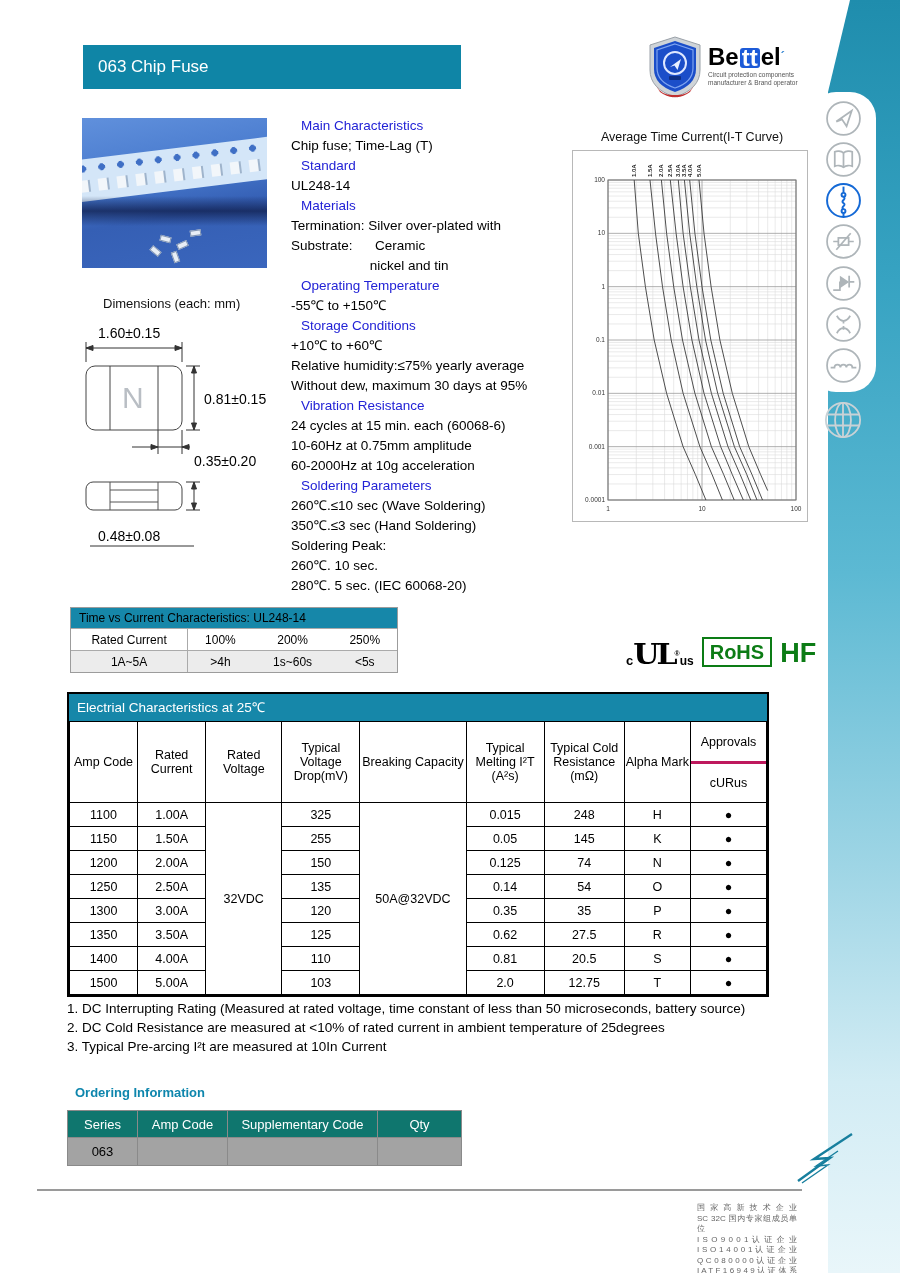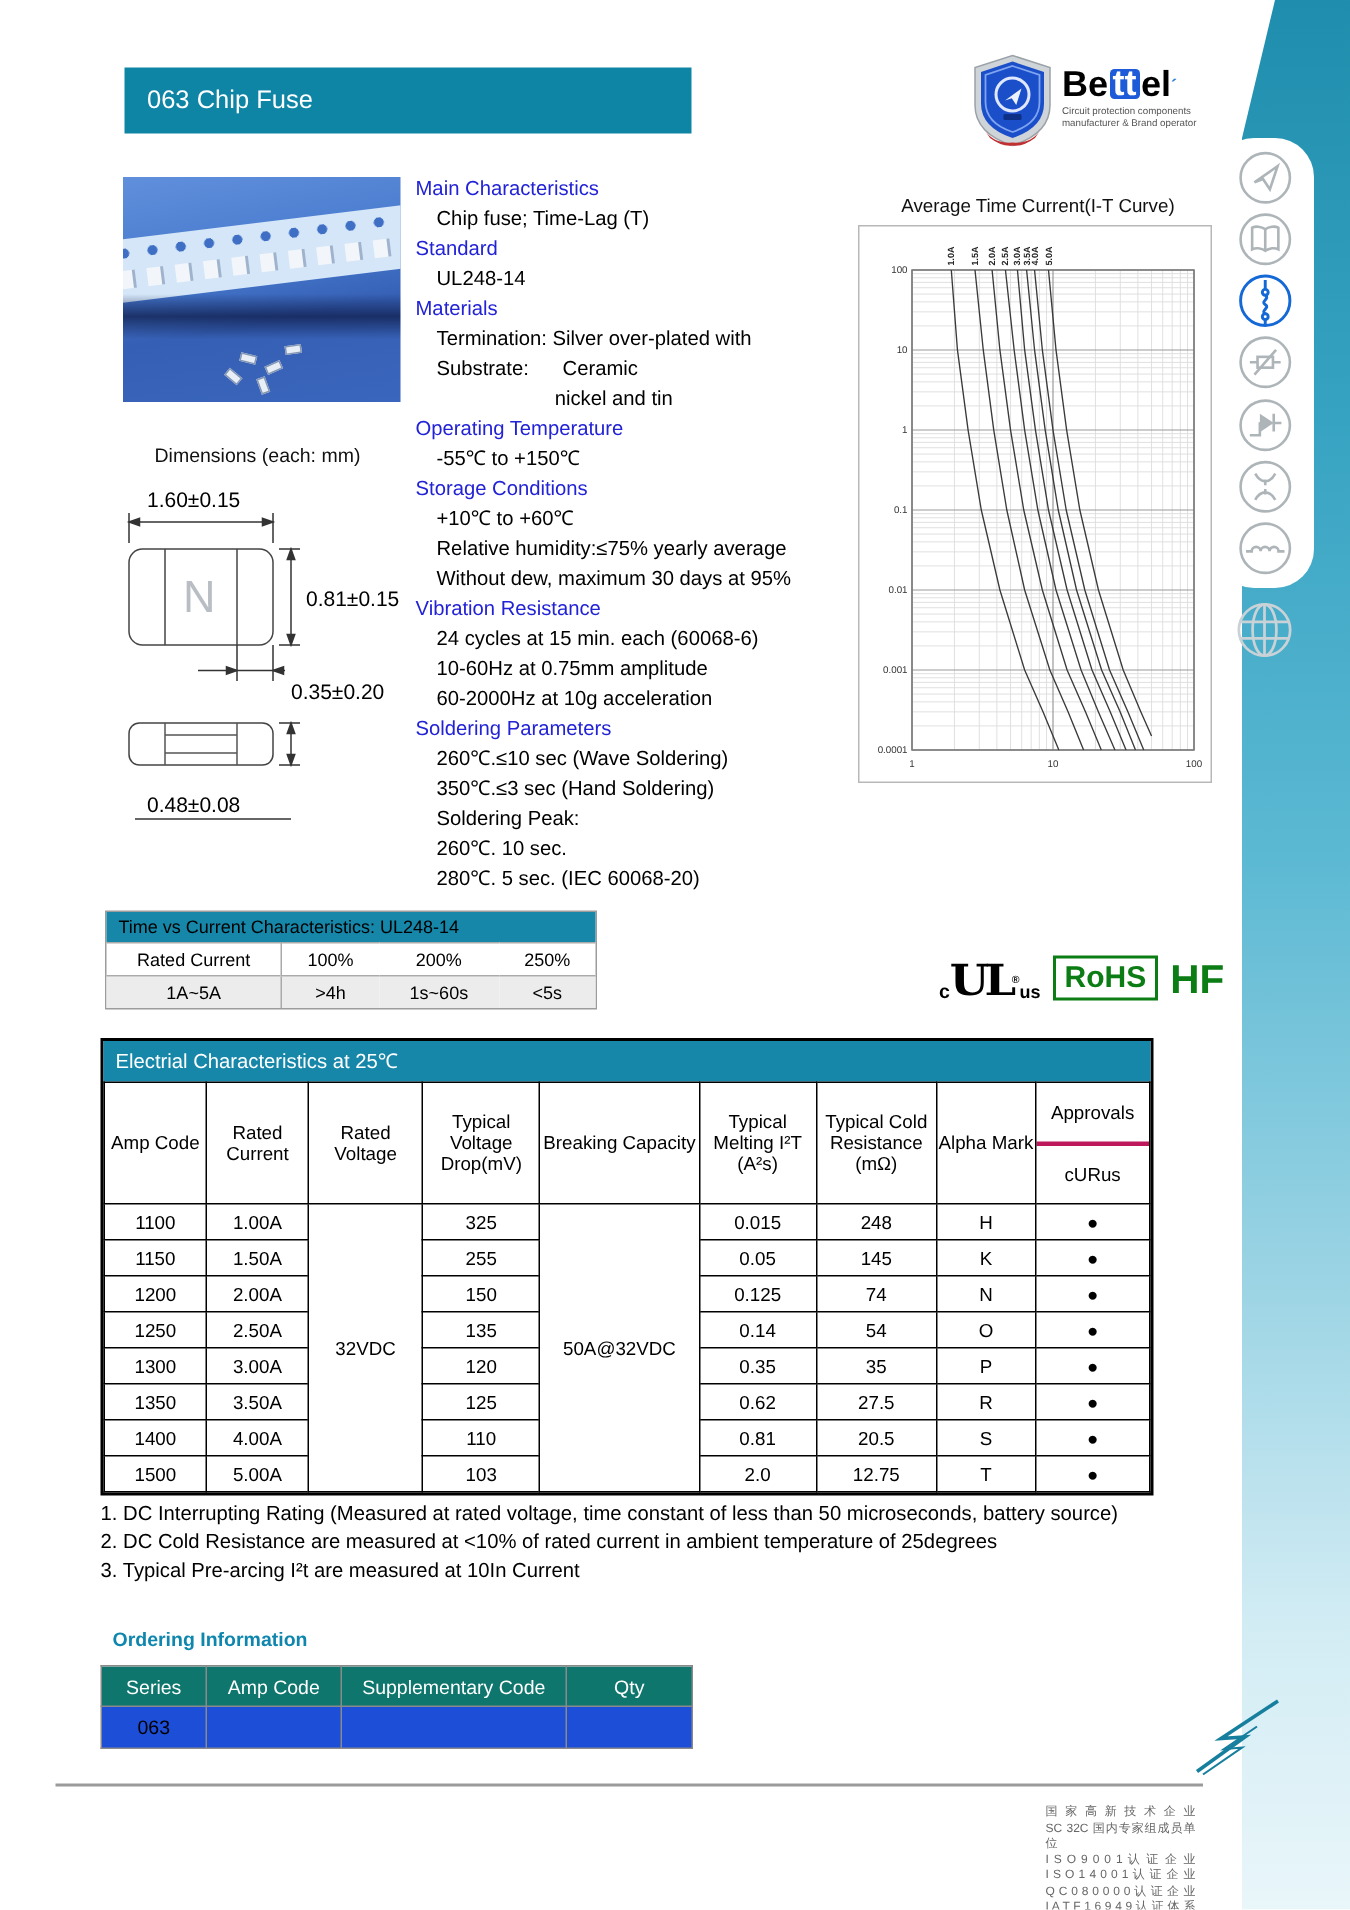--- a/index.html
+++ b/index.html
@@ -5,21 +5,21 @@
   html,body{margin:0;padding:0;}
   body{width:900px;height:1273px;background:#fff;font-family:"Liberation Sans",sans-serif;color:#000;position:relative;overflow:hidden;}
   .abs{position:absolute;}
 
   
   .banner{left:83px;top:45px;width:378px;height:44px;background:#0f85a6;color:#fff;font-size:17px;line-height:44px;padding-left:15px;box-sizing:border-box;}
 
   
   .logo{left:648px;top:36px;width:185px;height:64px;display:flex;align-items:flex-start;}
   .logo-text{margin-left:6px;padding-top:10px;}
-  .logo-name{font-size:24px;font-weight:bold;letter-spacing:0;display:flex;align-items:flex-start;line-height:22px;}
+  .logo-name{font-size:24px;font-weight:bold;letter-spacing:0;display:flex;align-items:flex-end;line-height:22px;}
   .logo-tt{background:#1d5bd8;color:#fff;border-radius:3px;padding:0 2px;margin:0 1px;display:inline-block;line-height:20px;}
   .logo-mark-tick{color:#2a7fd0;font-size:12px;vertical-align:top;}
   .logo-tagline{font-size:6.5px;color:#555;line-height:8px;margin-top:3px;}
 
   
   .strip{left:828px;top:0;width:72px;height:1273px;background:linear-gradient(180deg,#1f8dad 0%,#37a3c2 22%,#5cb9d3 45%,#9ed5e5 68%,#d2ecf4 85%,#e9f6fa 100%);}
   .strip-notch{left:828px;top:0;width:22px;height:92px;background:#fff;clip-path:polygon(0 0,100% 0,0 100%);}
   .icon-panel{left:810px;top:92px;width:66px;height:300px;background:#fff;border-radius:26px;display:flex;flex-direction:column;align-items:center;justify-content:space-between;padding:8px 0;box-sizing:border-box;}
   .side-icon{width:37px;height:37px;}
   .globe-wrap{left:821px;top:398px;width:44px;height:44px;}
@@ -31,21 +31,21 @@
   .tape-holes{position:absolute;left:4px;top:5px;width:100%;height:9px;background-image:radial-gradient(circle 3.5px,#3f6fc5 0 3.2px,transparent 3.5px);background-size:19px 9px;background-repeat:repeat-x;}
   .tape-chips{position:absolute;left:8px;top:21px;width:100%;height:12px;background-image:linear-gradient(90deg,#f2f6fa 0 9px,#9fb4cc 9px 11px,transparent 11px 19px);background-size:19px 12px;background-repeat:repeat-x;}
   .loose-chip{position:absolute;width:9px;height:4px;background:#e8eef6;border:1px solid #8396b4;}
 
   
   .dims-caption{left:103px;top:296px;font-size:13px;color:#111;}
   .dims-svg{left:70px;top:314px;}
 
   
   .specs{left:277px;top:116px;width:300px;}
-  .spec-h{color:#2222d6;font-size:13.5px;line-height:20px;}
+  .spec-h{color:#2222d6;font-size:13.5px;line-height:20px;margin-left:24px;}
   .spec-line{font-size:13.5px;line-height:20px;padding-left:14px;white-space:pre;}
 
   
   .chart-title{left:572px;top:130px;width:240px;text-align:center;font-size:12.5px;color:#111;}
   .chart-box{left:572px;top:150px;width:236px;height:372px;}
 
   
   .tc{left:70px;top:607px;width:326px;border:1px solid #9c9c9c;font-size:12px;}
   .tc-title{background:#1687a9;color:#000000;height:20px;line-height:20px;padding-left:8px;font-size:12px;}
   .tc table{border-collapse:collapse;width:100%;}
@@ -74,21 +74,21 @@
   .apprv-bot{height:38px;display:flex;align-items:center;justify-content:center;}
 
   
   .notes{left:67px;top:999px;font-size:13.5px;line-height:19px;}
 
   
   .ord-title{left:75px;top:1085px;color:#0e86ad;font-weight:bold;font-size:13px;}
   .ord{left:67px;top:1110px;width:394px;}
   .ord table{border-collapse:collapse;width:100%;font-size:13px;table-layout:fixed;}
   .ord th{background:#0f766e;color:#fff;font-weight:normal;height:24px;border:1px solid #8a8a8a;}
-  .ord td{height:25px;border:1px solid #8a8a8a;text-align:center;background:#1d4ed8;}
+  .ord td{height:25px;border:1px solid #8a8a8a;text-align:center;background:#a3a3a3;}
 
   
   .divider{left:37px;top:1189px;width:765px;height:2px;background:#9a9a9a;}
   .footer{left:697px;top:1203px;width:100px;font-size:8px;color:#666;line-height:10.5px;}
   .footer div{text-align:justify;text-align-last:justify;}
   .bolt{left:788px;top:1128px;}
 </style>
 </head>
 <body>
 

